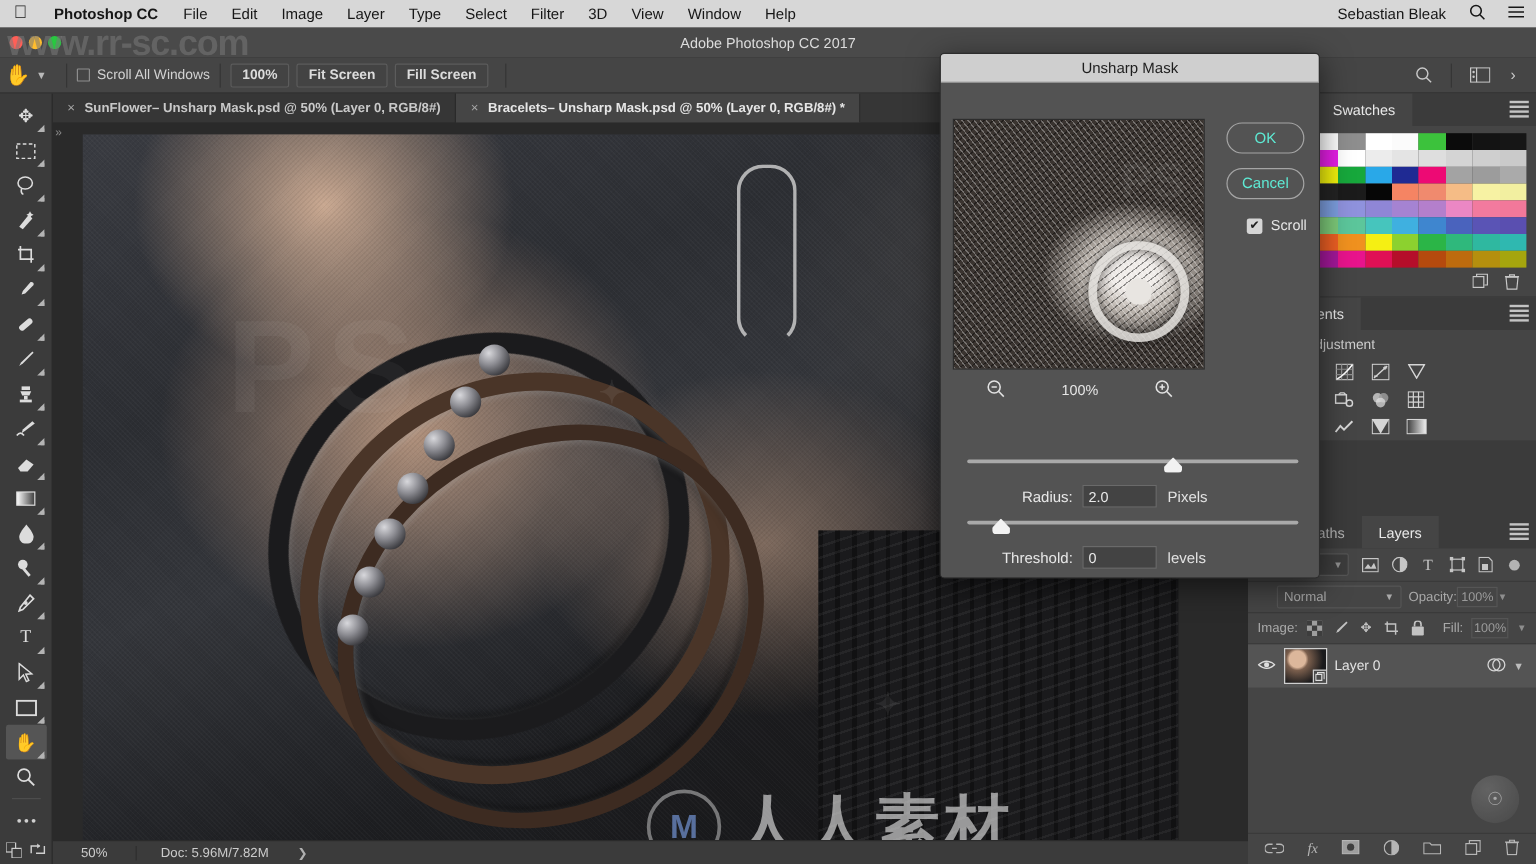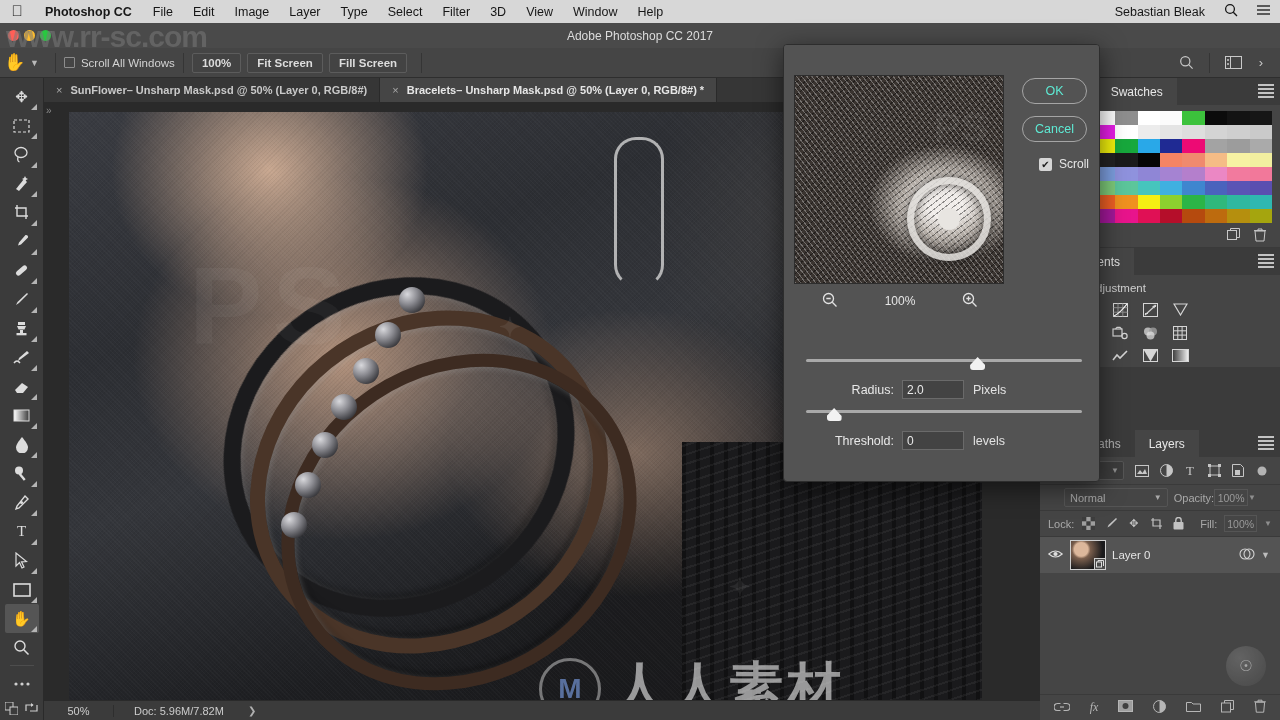--- a/index.html
+++ b/index.html
@@ -856,21 +856,21 @@
           <span>Normal</span>
           <span style="font-size:8px;">▼</span>
         </div>
         <div class="lp-op">
           <span>Opacity:</span>
           <span class="lp-opv">100%</span>
           <span style="font-size:8px;color:#8e8e8e">▼</span>
         </div>
       </div>
       <div class="lp-lock">
-        <span>Lock:</span>
+        <span>Image:</span>
         <span class="li">
           <svg width="13" height="13" viewBox="0 0 13 13">
               <rect width="13" height="13" fill="#9e9e9e"></rect>
               <g fill="#3d3d3d">
                 <rect x="0" y="0" width="4.3" height="4.3"></rect>
                 <rect x="8.6" y="0" width="4.4" height="4.3"></rect>
                 <rect x="4.3" y="4.3" width="4.3" height="4.4"></rect>
                 <rect x="0" y="8.7" width="4.3" height="4.3"></rect>
                 <rect x="8.6" y="8.7" width="4.4" height="4.3"></rect>
               </g>
@@ -955,20 +955,21 @@
           <svg width="12" height="14" viewBox="0 0 12 14">
               <path d="M1.4 3.2 h9.2 l-0.9 10 h-7.4z" fill="none" stroke="#b6b6b6"></path>
               <path d="M0.2 2.8 h11.6" stroke="#b6b6b6"></path>
               <path d="M4 2.8 V1.2 h4 v1.6" fill="none" stroke="#b6b6b6"></path>
             </svg></span>
       </div>
     </div>
   </div>
 
   <div class="dialog">
+    <div class="dlg-title">Unsharp Mask</div>
     <div class="dlg-body">
       <div class="preview-img">
         <div class="pv-tex"></div>
         <div class="pv-ring"></div>
       </div>
       <div class="dlg-btn ok">OK</div>
       <div class="dlg-btn cancel">Cancel</div>
       <div class="dlg-chk">
         <span class="cbx">✔</span>
         <span>Scroll</span>

